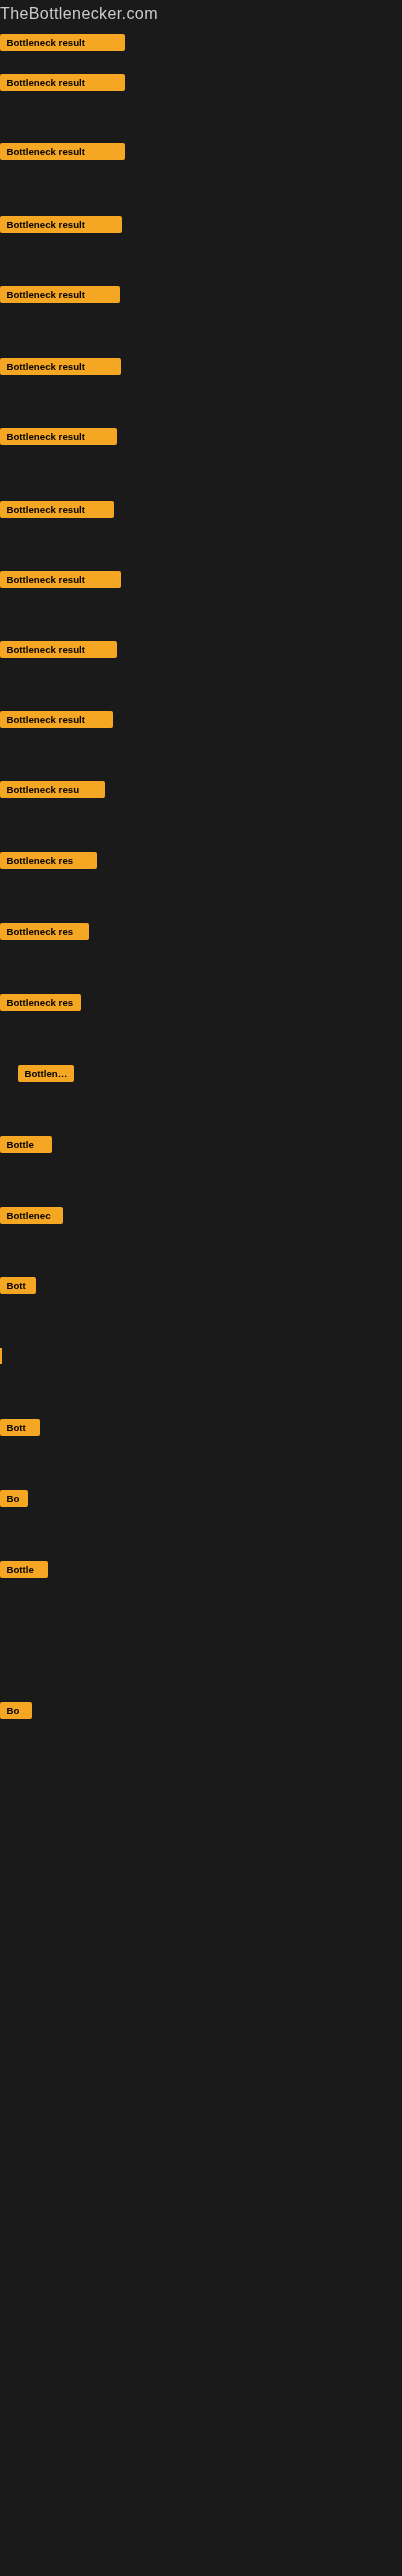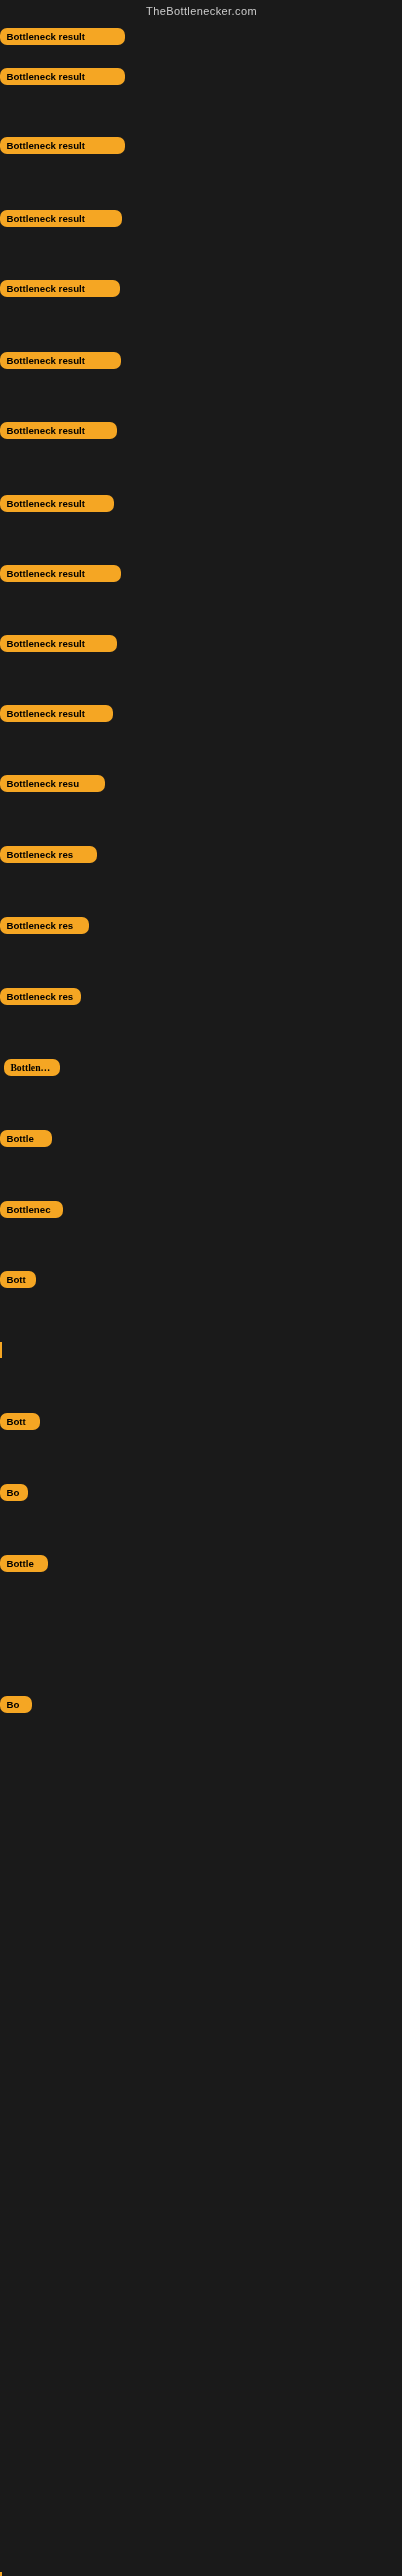--- a/index.html
+++ b/index.html
@@ -10,35 +10,35 @@
 
     body {
       width: 403px;
       min-height: 2576px;
       background-color: #1a1a1a;
       font-family: Arial, sans-serif;
       position: relative;
     }
 
     .site-title {
-      text-align: center;
+      text-align: left;
       color: #cccccc;
-      font-size: 11px;
+      font-size: 16px;
       padding: 4.8px 0;
       letter-spacing: 0.4px;
     }
 
     .bottleneck-badge {
       display: inline-block;
       background-color: #f5a623;
       color: #000000;
       font-size: 9.7px;
       font-weight: bold;
       padding: 3.2px 6.4px;
-      border-radius: 7px;
+      border-radius: 2px;
       white-space: nowrap;
       overflow: hidden;
       text-overflow: ellipsis;
     }
 
     .result-item {
       position: absolute;
       left: 0;
     }
 
@@ -65,21 +65,21 @@
     <div class="bottleneck-badge result-item" style="top: 330px; left: 0px; max-width: 121px; width: 121px;">Bottleneck result</div>
     <div class="bottleneck-badge result-item" style="top: 400px; left: 0px; max-width: 117px; width: 117px;">Bottleneck result</div>
     <div class="bottleneck-badge result-item" style="top: 473px; left: 0px; max-width: 114px; width: 114px;">Bottleneck result</div>
     <div class="bottleneck-badge result-item" style="top: 543px; left: 0px; max-width: 121px; width: 121px;">Bottleneck result</div>
     <div class="bottleneck-badge result-item" style="top: 613px; left: 0px; max-width: 117px; width: 117px;">Bottleneck result</div>
     <div class="bottleneck-badge result-item" style="top: 683px; left: 0px; max-width: 113px; width: 113px;">Bottleneck result</div>
     <div class="bottleneck-badge result-item" style="top: 753px; left: 0px; max-width: 105px; width: 125px;">Bottleneck resu</div>
     <div class="bottleneck-badge result-item" style="top: 824px; left: 0px; max-width: 97px; width: 97px;">Bottleneck res</div>
     <div class="bottleneck-badge result-item" style="top: 895px; left: 0px; max-width: 89px; width: 89px;">Bottleneck res</div>
     <div class="bottleneck-badge result-item" style="top: 966px; left: 0px; max-width: 81px; width: 81px;">Bottleneck res</div>
-    <div class="bottleneck-badge result-item" style="top: 1037px; left: 4px; max-width: 68px; width: 56px; font-family: Liberation Serif, serif;">Bottleneck</div>
+    <div class="bottleneck-badge result-item" style="top: 1037px; left: 18px; max-width: 68px; width: 56px;">Bottleneck</div>
     <div class="bottleneck-badge result-item" style="top: 1108px; left: 0px; max-width: 52px; width: 52px;">Bottle</div>
     <div class="bottleneck-badge result-item" style="top: 1179px; left: 0px; max-width: 63px; width: 86px;">Bottlenec</div>
     <div class="bottleneck-badge result-item" style="top: 1249px; left: 0px; max-width: 36px; width: 36px;">Bott</div>
     <div class="v-line" style="top: 1320px; left: 0px;"></div>
     <div class="bottleneck-badge result-item" style="top: 1391px; left: 0px; max-width: 40px; width: 40px;">Bott</div>
     <div class="bottleneck-badge result-item" style="top: 1462px; left: 0px; max-width: 28px; width: 28px;">Bo</div>
     <div class="bottleneck-badge result-item" style="top: 1533px; left: 0px; max-width: 48px; width: 48px;">Bottle</div>
     <div class="bottleneck-badge result-item" style="top: 1674px; left: 0px; max-width: 32px; width: 32px;">Bo</div>
     <div class="v-line" style="top: 2550px; left: 0px;"></div>
   </div>

